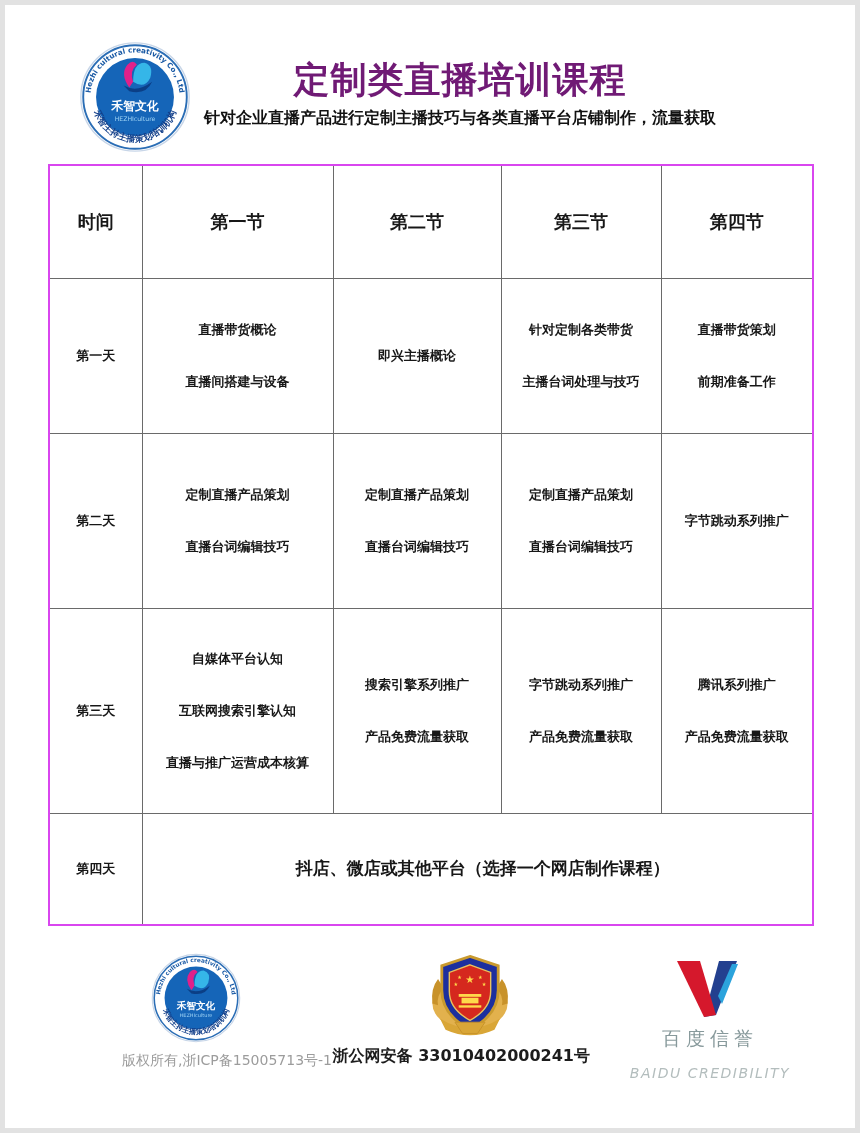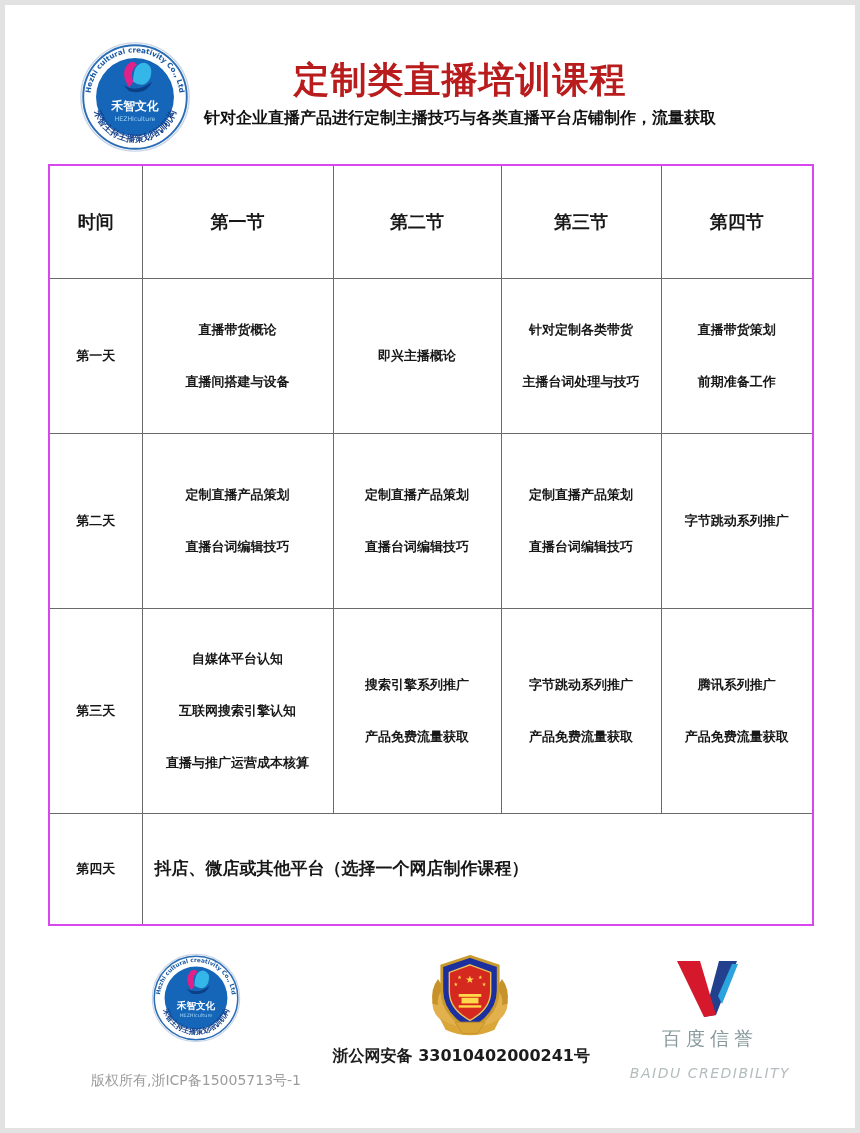--- a/index.html
+++ b/index.html
@@ -3,40 +3,40 @@
 <meta charset="utf-8">
 <style>
   html,body{margin:0;padding:0;background:#fff;}
   body{font-family:"DejaVu Sans",sans-serif;color:#171717;}
   .page{position:relative;width:860px;height:1133px;background:#ffffff;overflow:hidden;}
   .frame{position:absolute;inset:0;border:5px solid #e2e2e2;pointer-events:none;}
 
   
   .logo-main{position:absolute;left:78px;top:40px;width:114px;height:114px;}
   .title{position:absolute;left:180px;top:56px;width:560px;text-align:center;
-         font-size:36px;font-weight:bold;letter-spacing:1px;color:#b91c1c;}
+         font-size:36px;font-weight:bold;letter-spacing:1px;color:#701a75;}
   .subtitle{position:absolute;left:130px;top:108px;width:660px;text-align:center;
             font-size:16px;font-weight:bold;color:#111;}
 
   
   table.schedule{position:absolute;left:48px;top:164px;width:764px;
                  border-collapse:collapse;table-layout:fixed;
                  border:2px solid #d946ef;}
   table.schedule td,table.schedule th{border:1px solid #6a6a6a;vertical-align:middle;
                  font-weight:bold;color:#171717;overflow:hidden;}
   th.col-head{font-size:18px;text-align:center;font-weight:bold;}
   td.day{font-size:13px;text-align:center;}
   td.cell{font-size:13px;text-align:center;white-space:pre-line;line-height:52px;}
-  td.merged{font-size:17px;text-align:left;padding-left:12px;line-height:1.5;}
+  td.merged{font-size:17px;text-align:center;padding-left:12px;line-height:1.5;}
 
   
   .footer-left{position:absolute;left:60px;top:952px;width:272px;text-align:center;}
   .footer-left svg{display:inline-block;}
-  .copyright{position:absolute;left:60px;top:1052px;width:272px;text-align:center;
-             font-size:14px;color:#9c9c9c;margin-top:20px;}
+  .copyright{position:absolute;left:60px;top:1052px;width:272px;text-align:right;
+             font-size:14px;color:#9c9c9c;}
   .badge-wrap{position:absolute;left:423px;top:948px;width:94px;height:92px;}
   .police-record{position:absolute;left:330px;top:1046px;width:260px;text-align:right;
                  font-size:16px;font-weight:bold;color:#1c1c1c;}
   .baidu-wrap{position:absolute;left:625px;top:958px;width:170px;text-align:center;}
   .baidu-cn{margin-top:2px;font-size:19px;letter-spacing:5px;color:#87999b;}
   .baidu-en{margin-top:13px;font-size:14px;letter-spacing:1.5px;color:#b3bdbd;font-style:italic;}
   .baidu-cert{margin-top:6px;font-size:17px;font-weight:bold;color:#222;}
 </style>
 </head>
 <body>

